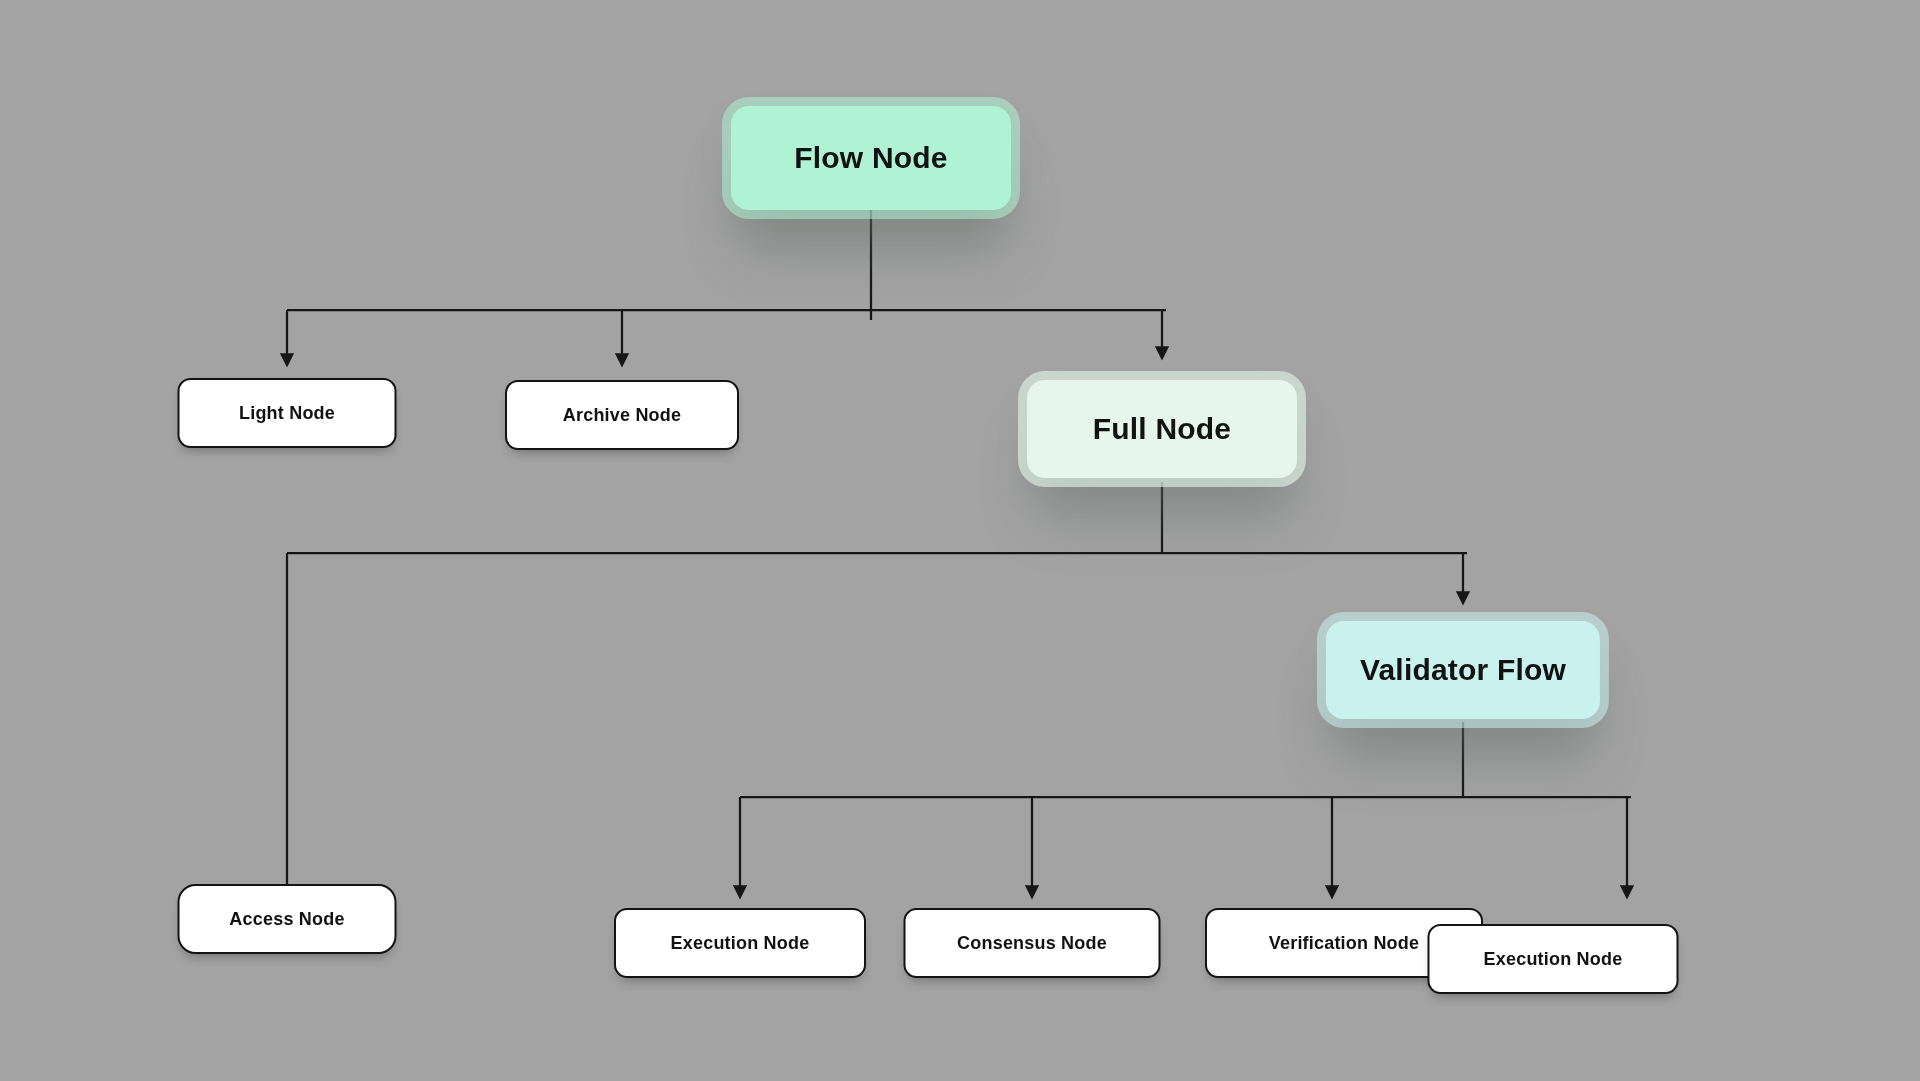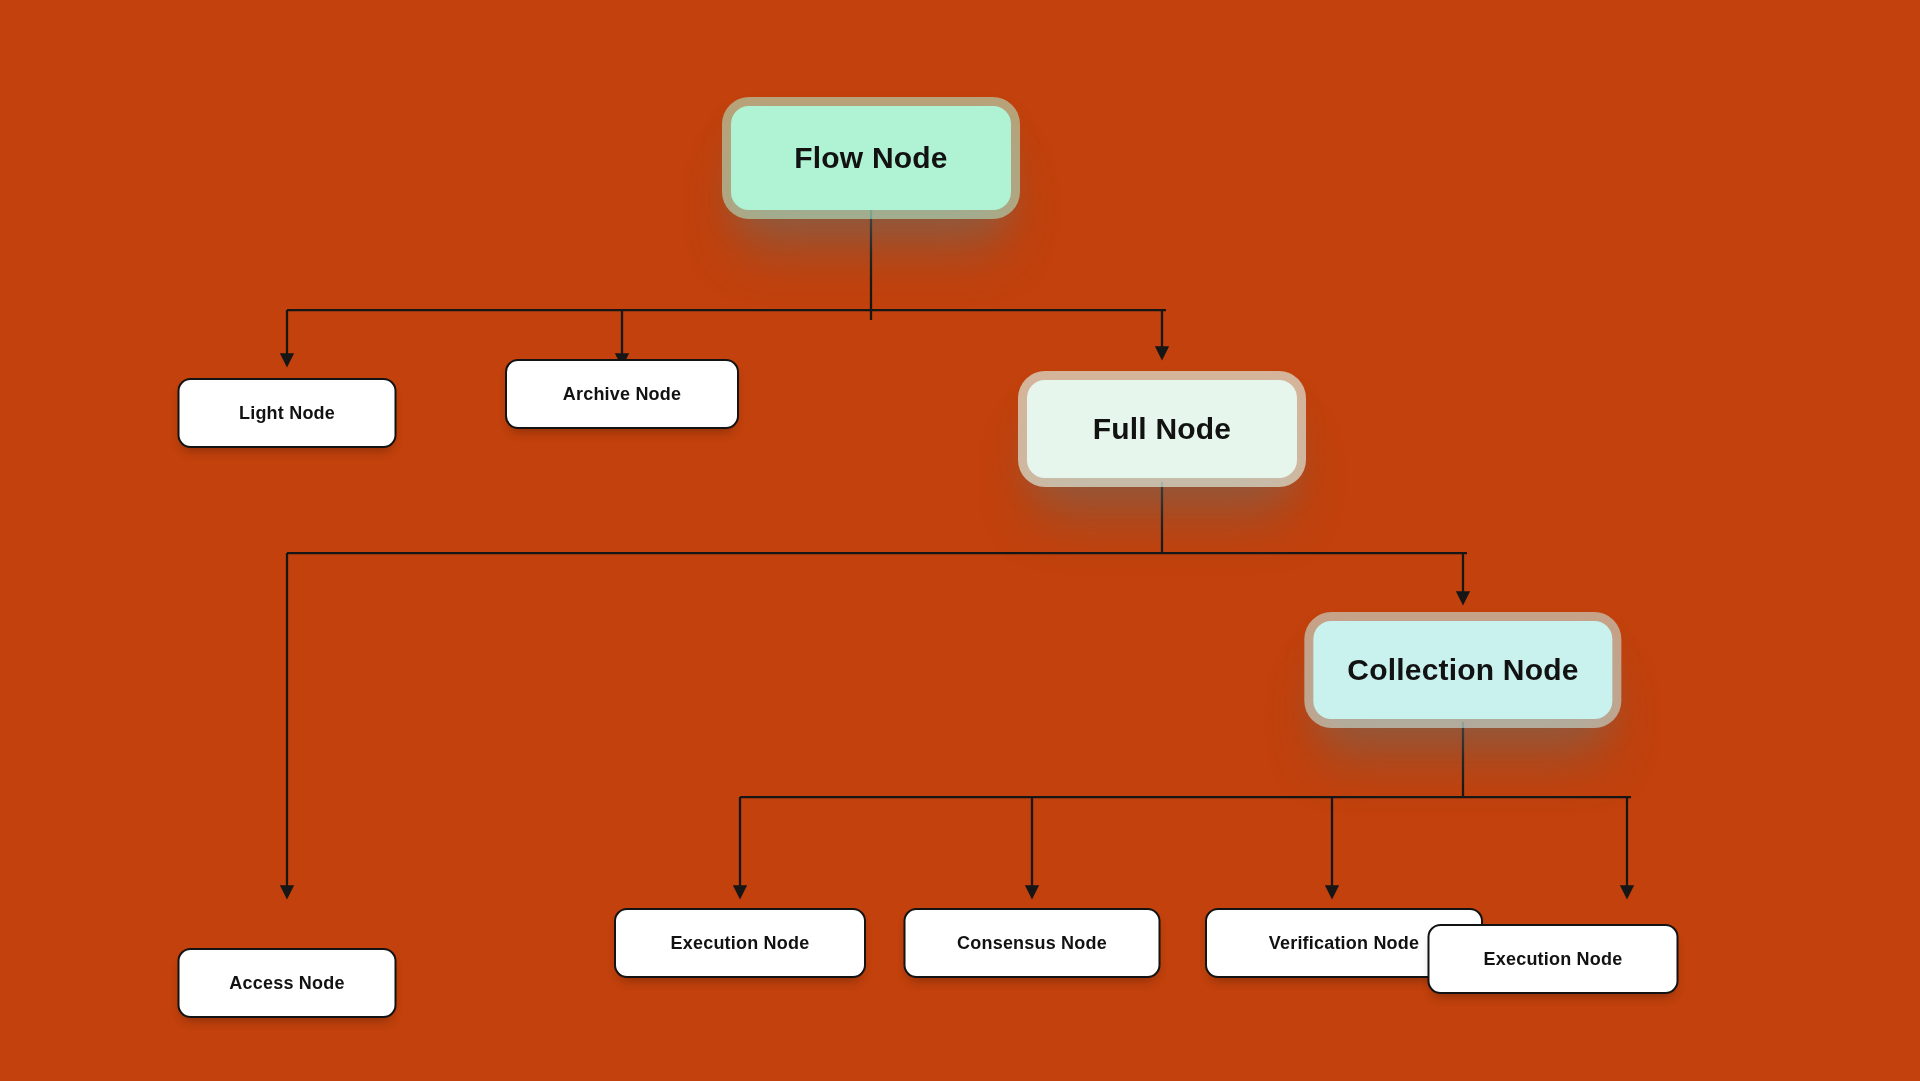--- a/index.html
+++ b/index.html
@@ -5,21 +5,21 @@
   html, body {
     margin: 0;
     padding: 0;
     background: #f1f3f5;
     font-family: "Liberation Sans", sans-serif;
   }
   .stage {
     position: relative;
     width: 1920px;
     height: 1081px;
-    background: #c2410c;
+    background: #a3a3a3;
     overflow: hidden;
   }
   .wires {
     position: absolute;
     left: 0; top: 0;
     width: 1920px;
     height: 1081px;
   }
   .node {
     position: absolute;
@@ -102,33 +102,33 @@
   </svg>
 
   <div class="node node-colored node-mint" style="left:871px; top:106px; height:104px; min-width:280px;">
     <span>Flow Node</span>
   </div>
 
   <div class="node node-outline" style="left:287px; top:378px; min-width:219px;">
     <span>Light Node</span>
   </div>
 
-  <div class="node node-outline" style="left:622px; top:359px; min-width:234px;">
+  <div class="node node-outline" style="left:622px; top:380px; min-width:234px;">
     <span>Archive Node</span>
   </div>
 
   <div class="node node-colored node-pale-mint" style="left:1162px; top:380px; min-width:270px;">
     <span>Full Node</span>
   </div>
 
   <div class="node node-colored node-cyan" style="left:1463px; top:621px; min-width:272px;">
-    <span>Collection Node</span>
+    <span>Validator Flow</span>
   </div>
 
-  <div class="node node-outline" style="left:287px; top:948px; min-width:219px;">
+  <div class="node node-outline" style="left:287px; top:884px; min-width:219px;border-radius:18px;">
     <span>Access Node</span>
   </div>
 
   <div class="node node-outline" style="left:740px; top:908px; min-width:252px;">
     <span>Execution Node</span>
   </div>
 
   <div class="node node-outline" style="left:1032px; top:908px; min-width:257px;border-radius:13px;">
     <span>Consensus Node</span>
   </div>

